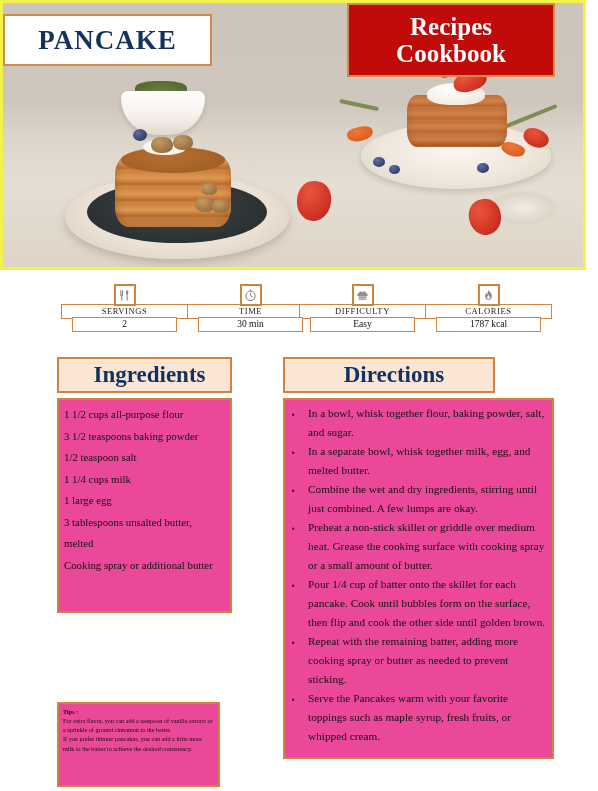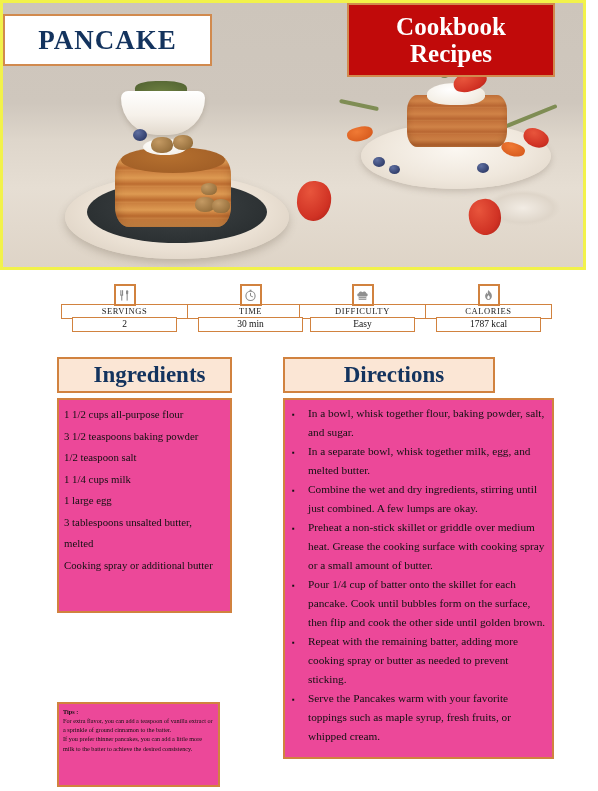--- a/index.html
+++ b/index.html
@@ -389,22 +389,22 @@
     <div class="straw s1"></div>
     <div class="straw s2"></div>
   </div>
 </div>
 
 <div class="title-box">
   <span class="t">PANCAKE</span>
 </div>
 
 <div class="cookbook">
+  <span class="c">Recipes</span>
   <span class="c">Cookbook</span>
-  <span class="c">Recipes</span>
 </div>
 
 <div class="stats">
 
   <div class="stat s0">
     <div class="stat-icon">
       <svg width="13" height="13" viewBox="0 0 13 13">
         <rect x="2.3" y="1.2" width="1.1" height="5" fill="#8a8a8a"></rect>
         <rect x="4.0" y="1.2" width="1.1" height="5" fill="#8a8a8a"></rect>
         <rect x="2.3" y="5.6" width="2.8" height="1.1" fill="#8a8a8a"></rect>

